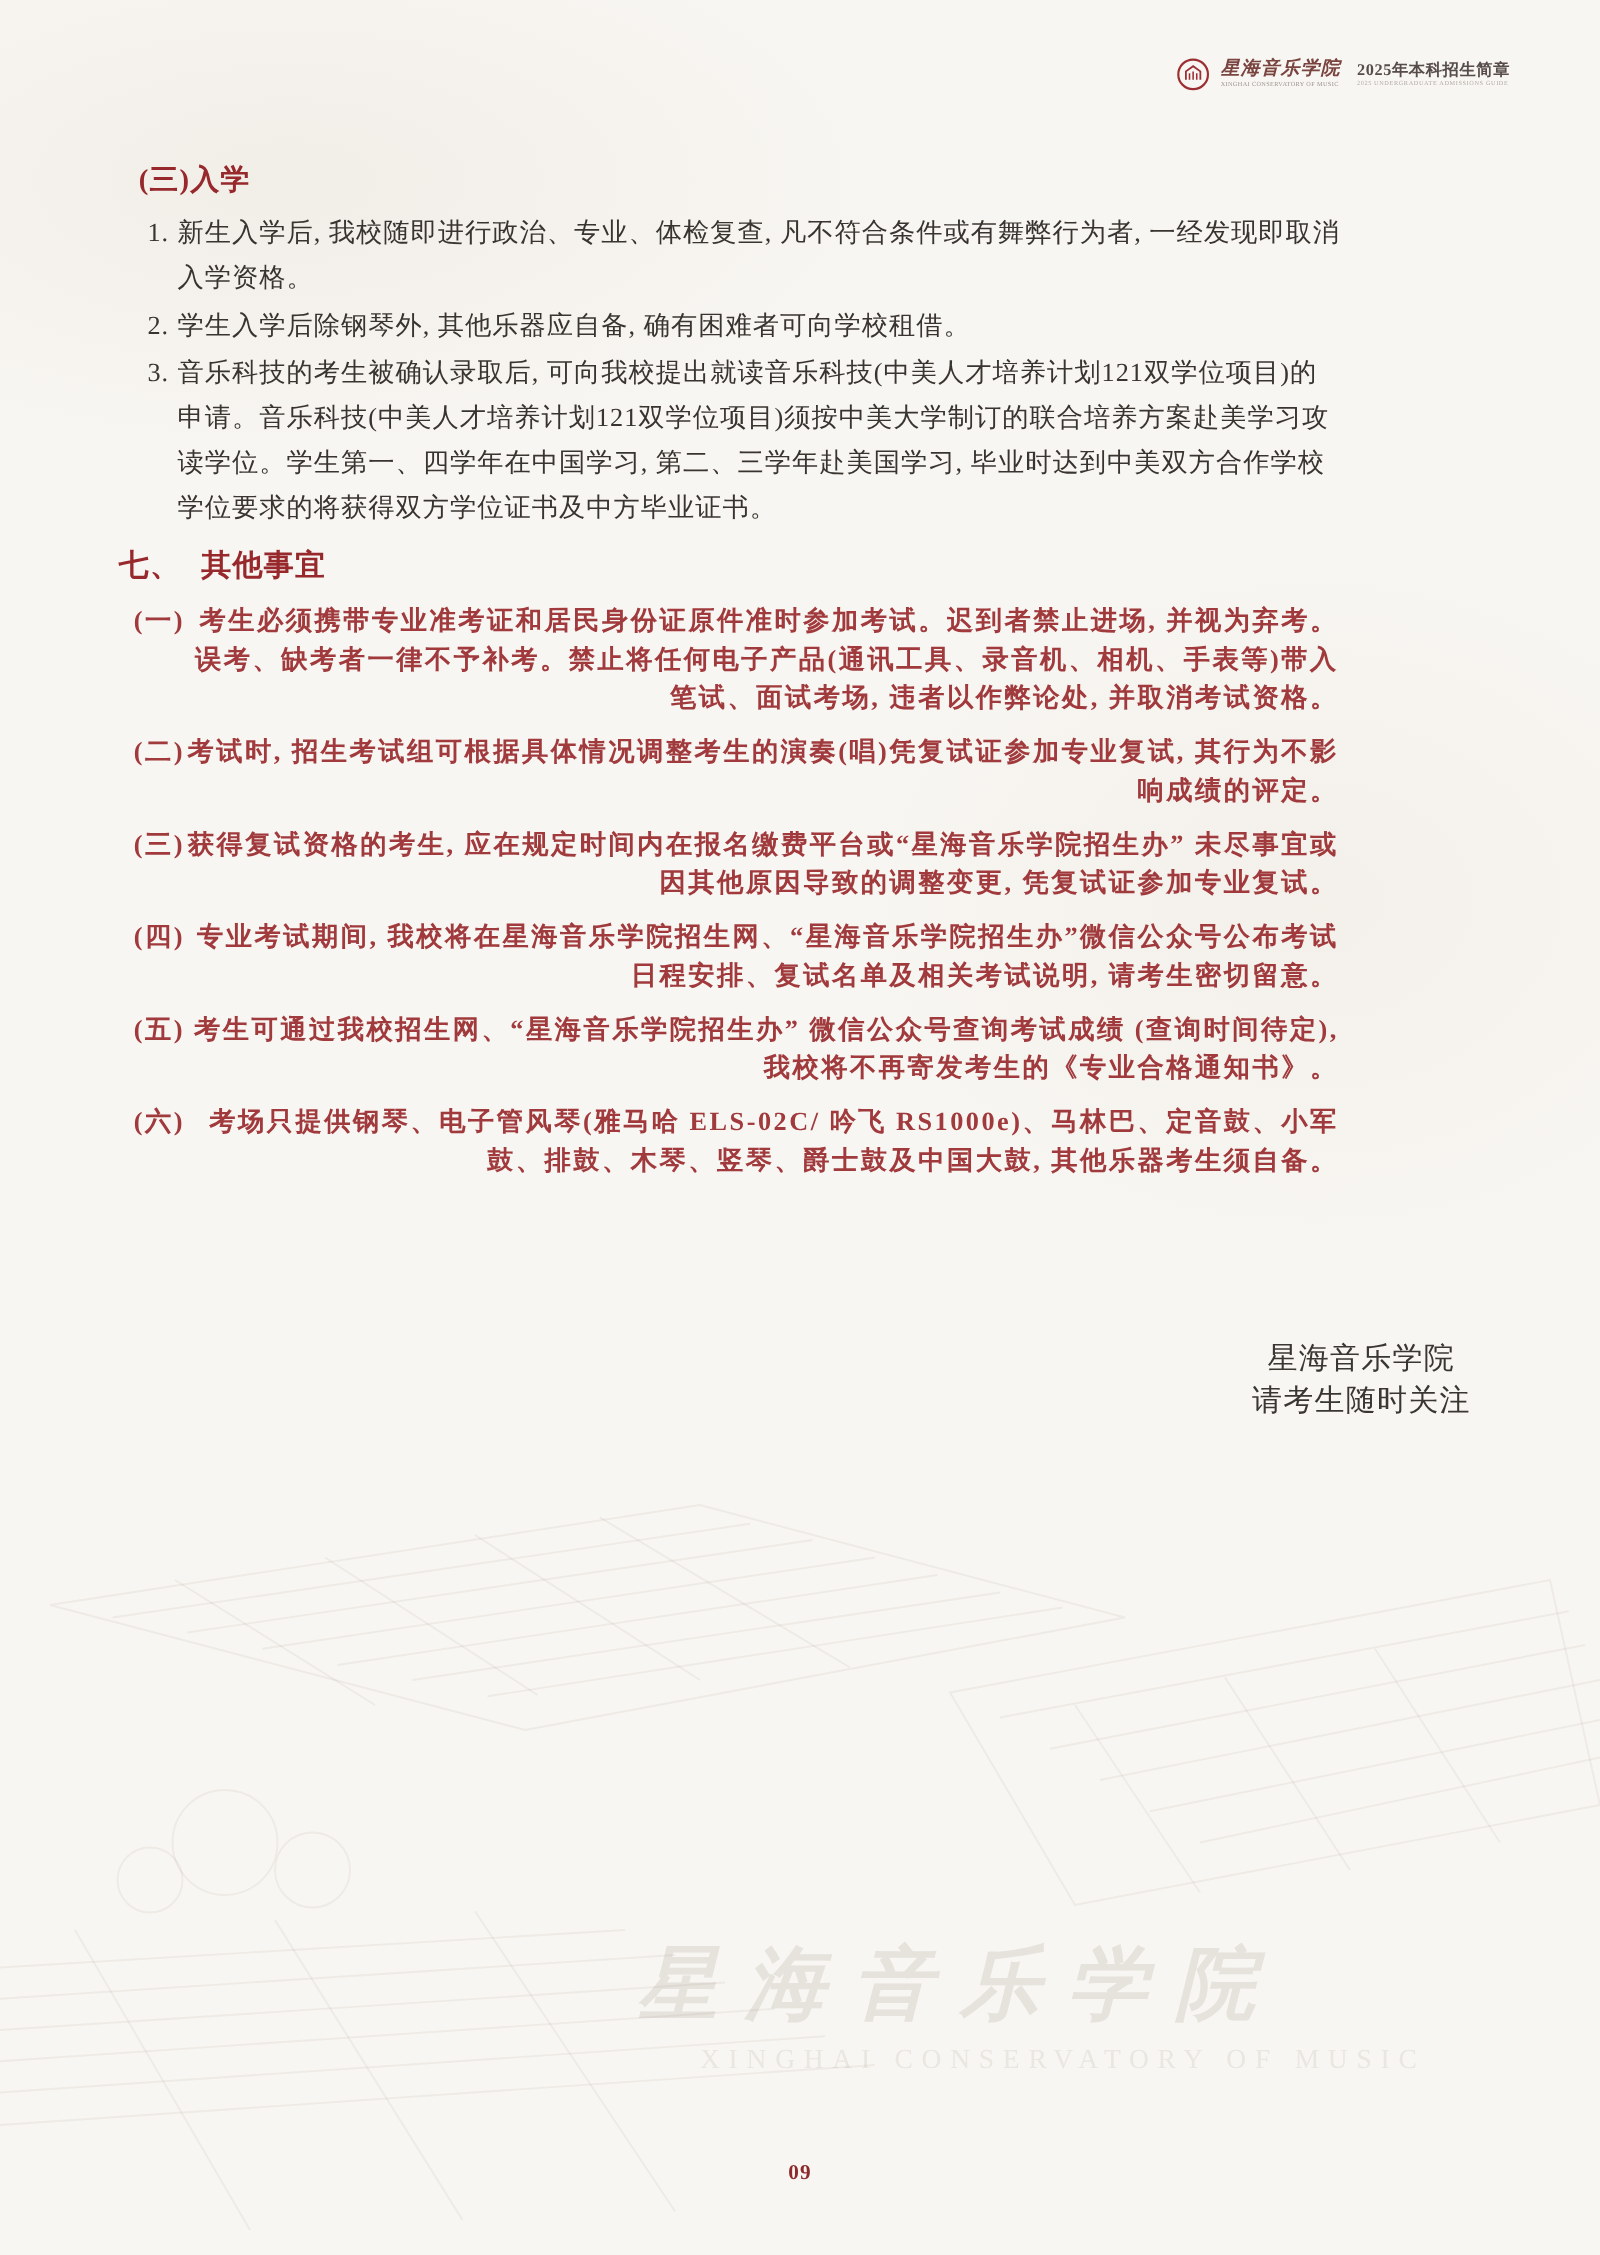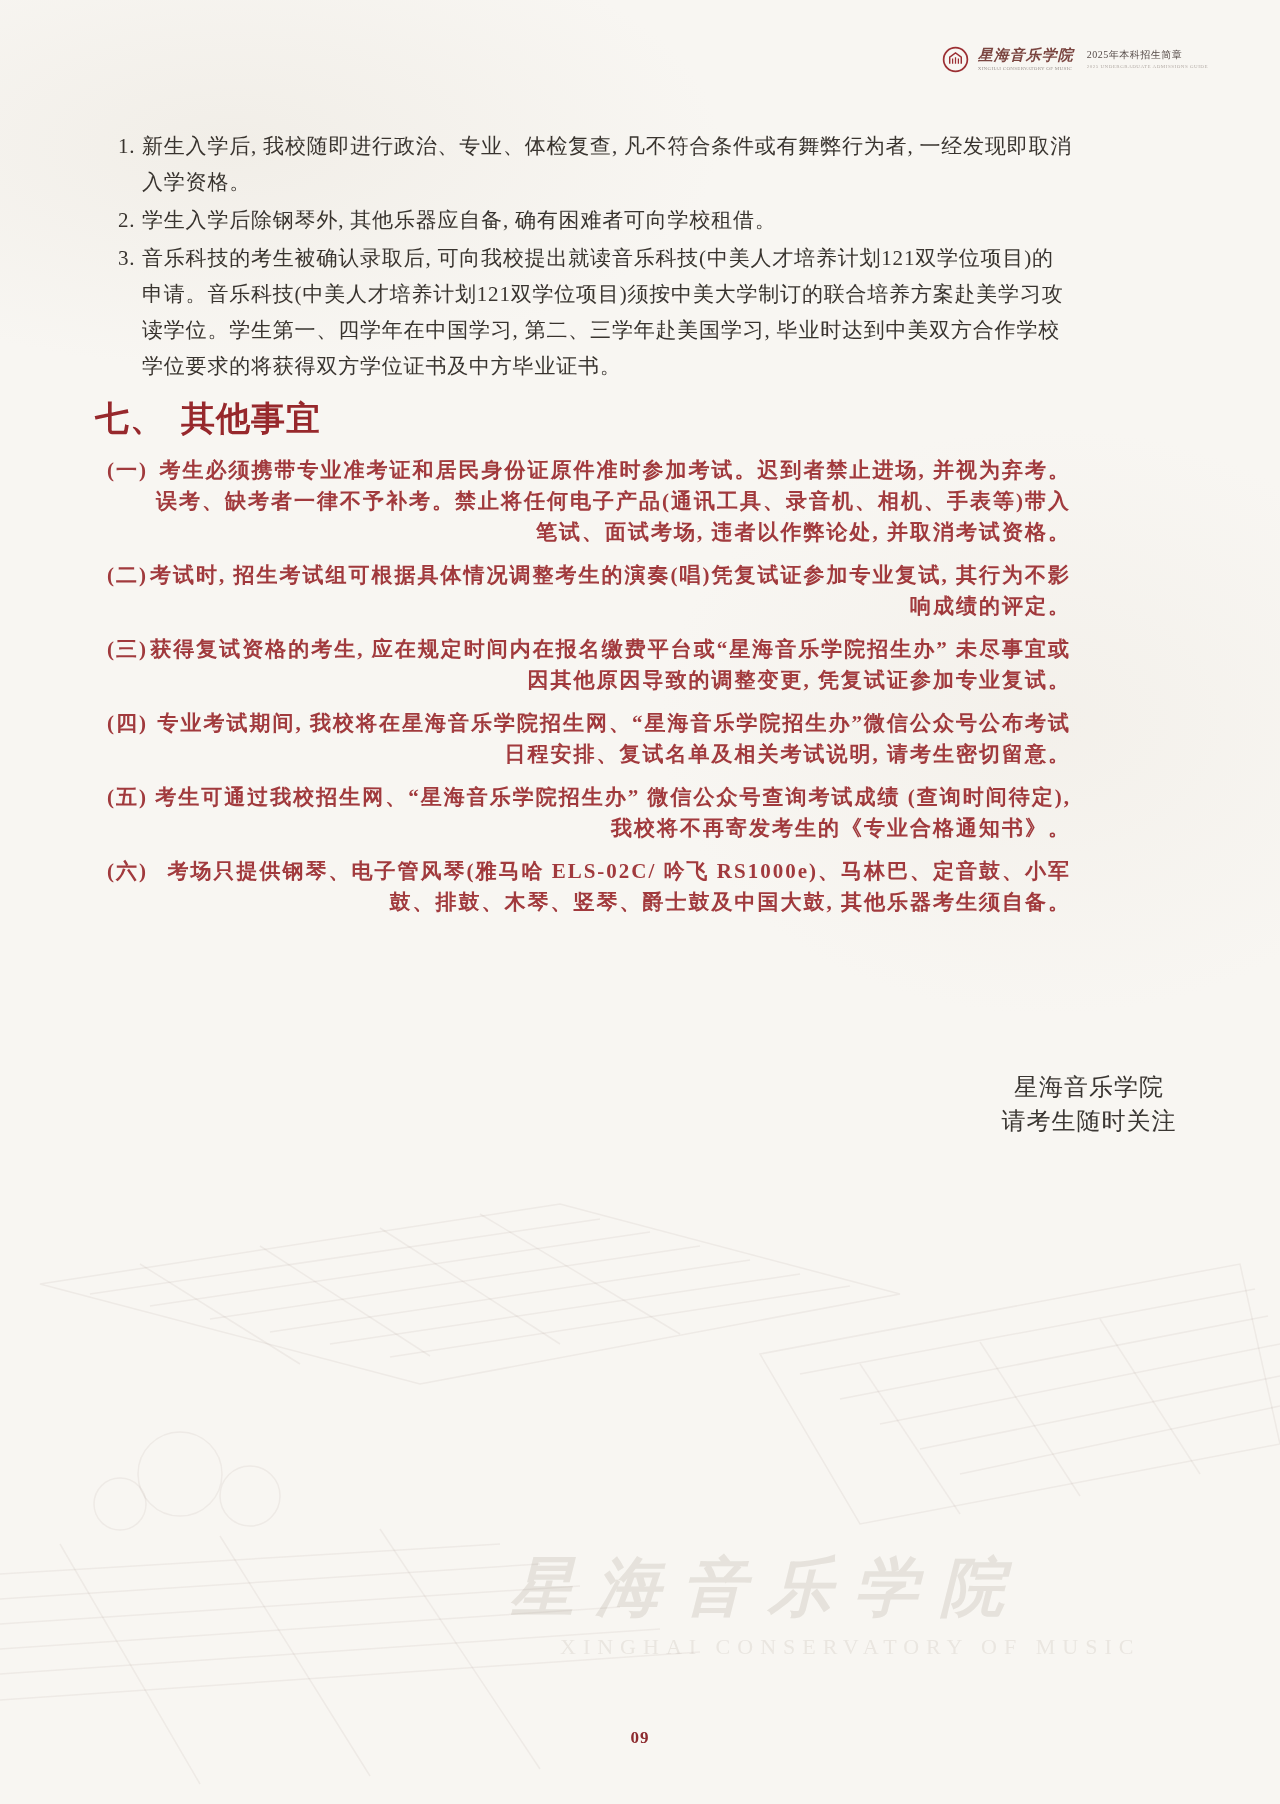--- a/index.html
+++ b/index.html
@@ -12,33 +12,33 @@
       #f8f6f2;
   }
 
   
   .hdr { position:absolute; top:46px; right:72px; display:flex; align-items:center; gap:9px; }
   .logo { width:27px; height:27px; flex:none; display:block; }
   .hdr-name { line-height:1.05; }
   .school-name { font-size:15px; font-weight:bold; font-style:italic; color:#7a4540; letter-spacing:1px; white-space:nowrap; }
   .school-name-en { font-size:5px; color:#9a938e; letter-spacing:0.3px; white-space:nowrap; margin-top:2px; }
   .hdr-title { line-height:1.05; margin-left:4px; }
-  .brochure-title { font-size:10px; font-weight:normal; color:#564c49; letter-spacing:0.5px; white-space:nowrap; }
+  .brochure-title { font-size:13px; font-weight:bold; color:#564c49; letter-spacing:0.5px; white-space:nowrap; }
   .brochure-title-en { font-size:5px; color:#b3aba6; letter-spacing:0.5px; white-space:nowrap; margin-top:3px; }
 
   
   .content { position:absolute; left:107px; top:128px; width:966px; }
 
   .sub-heading { margin:0 0 9px 4px; font-size:23px; font-weight:bold; color:#97282c; letter-spacing:1px; }
 
   .num-item { display:flex; font-size:21px; line-height:36px; color:#39342f; letter-spacing:0.8px; margin-bottom:2px; }
   .num-item .num { flex:none; width:35px; padding-left:11px; box-sizing:border-box; }
   .num-item .txt { flex:1; }
 
-  .main-heading { margin:12px 0 13px -12px; font-size:34px; font-weight:bold; color:#97282c; letter-spacing:1px; }
+  .main-heading { margin:12px 0 13px -12px; font-size:24px; font-weight:bold; color:#97282c; letter-spacing:1px; }
   .main-heading .hn { margin-right:16px; }
 
   .red-item { display:flex; font-size:21px; line-height:31px; color:#a13a3d; font-weight:bold; letter-spacing:2px; margin-bottom:12px; }
   .red-item .rnum { flex:none; width:42px; }
   .red-item .rtxt { flex:1; max-width:922px;text-align:right; }
 
   .closing { margin:26px 0 0 40px; width:892px; font-size:21px; line-height:35px; color:#39342f; letter-spacing:2px; }
 
   
   .signature { position:absolute; left:1000px; top:1070px; width:178px; text-align:center;
@@ -110,20 +110,21 @@
       <div class="school-name-en">XINGHAI CONSERVATORY OF MUSIC</div>
     </div>
     <div class="hdr-title">
       <div class="brochure-title">2025年本科招生简章</div>
       <div class="brochure-title-en">2025 UNDERGRADUATE ADMISSIONS GUIDE</div>
     </div>
   </header>
 
   <main class="content">
 
+    <h3 class="sub-heading">(三)入学</h3>
 
     <div class="num-item">
       <span class="num">1.</span>
       <span class="txt">新生入学后, 我校随即进行政治、专业、体检复查, 凡不符合条件或有舞弊行为者, 一经发现即取消入学资格。</span>
     </div>
     <div class="num-item">
       <span class="num">2.</span>
       <span class="txt">学生入学后除钢琴外, 其他乐器应自备, 确有困难者可向学校租借。</span>
     </div>
     <div class="num-item">

